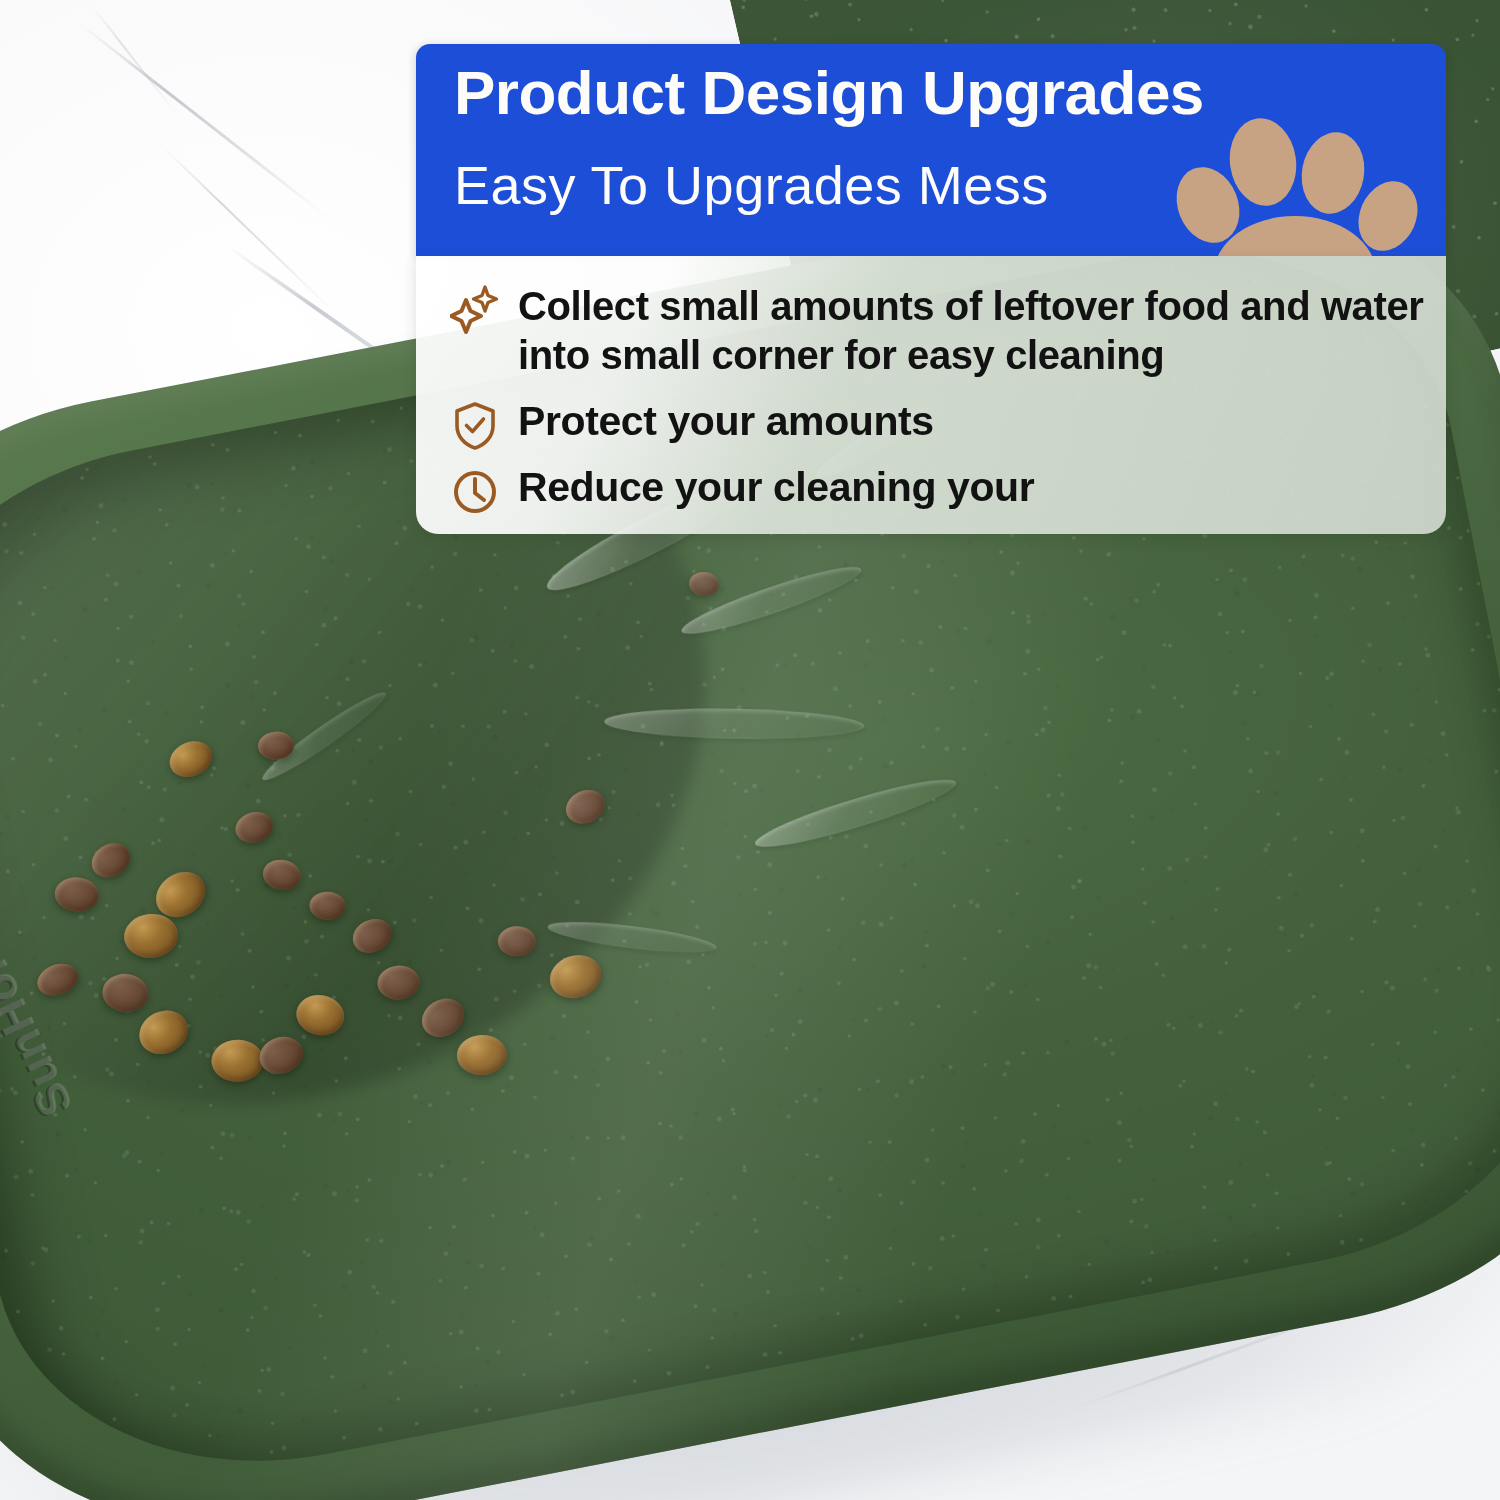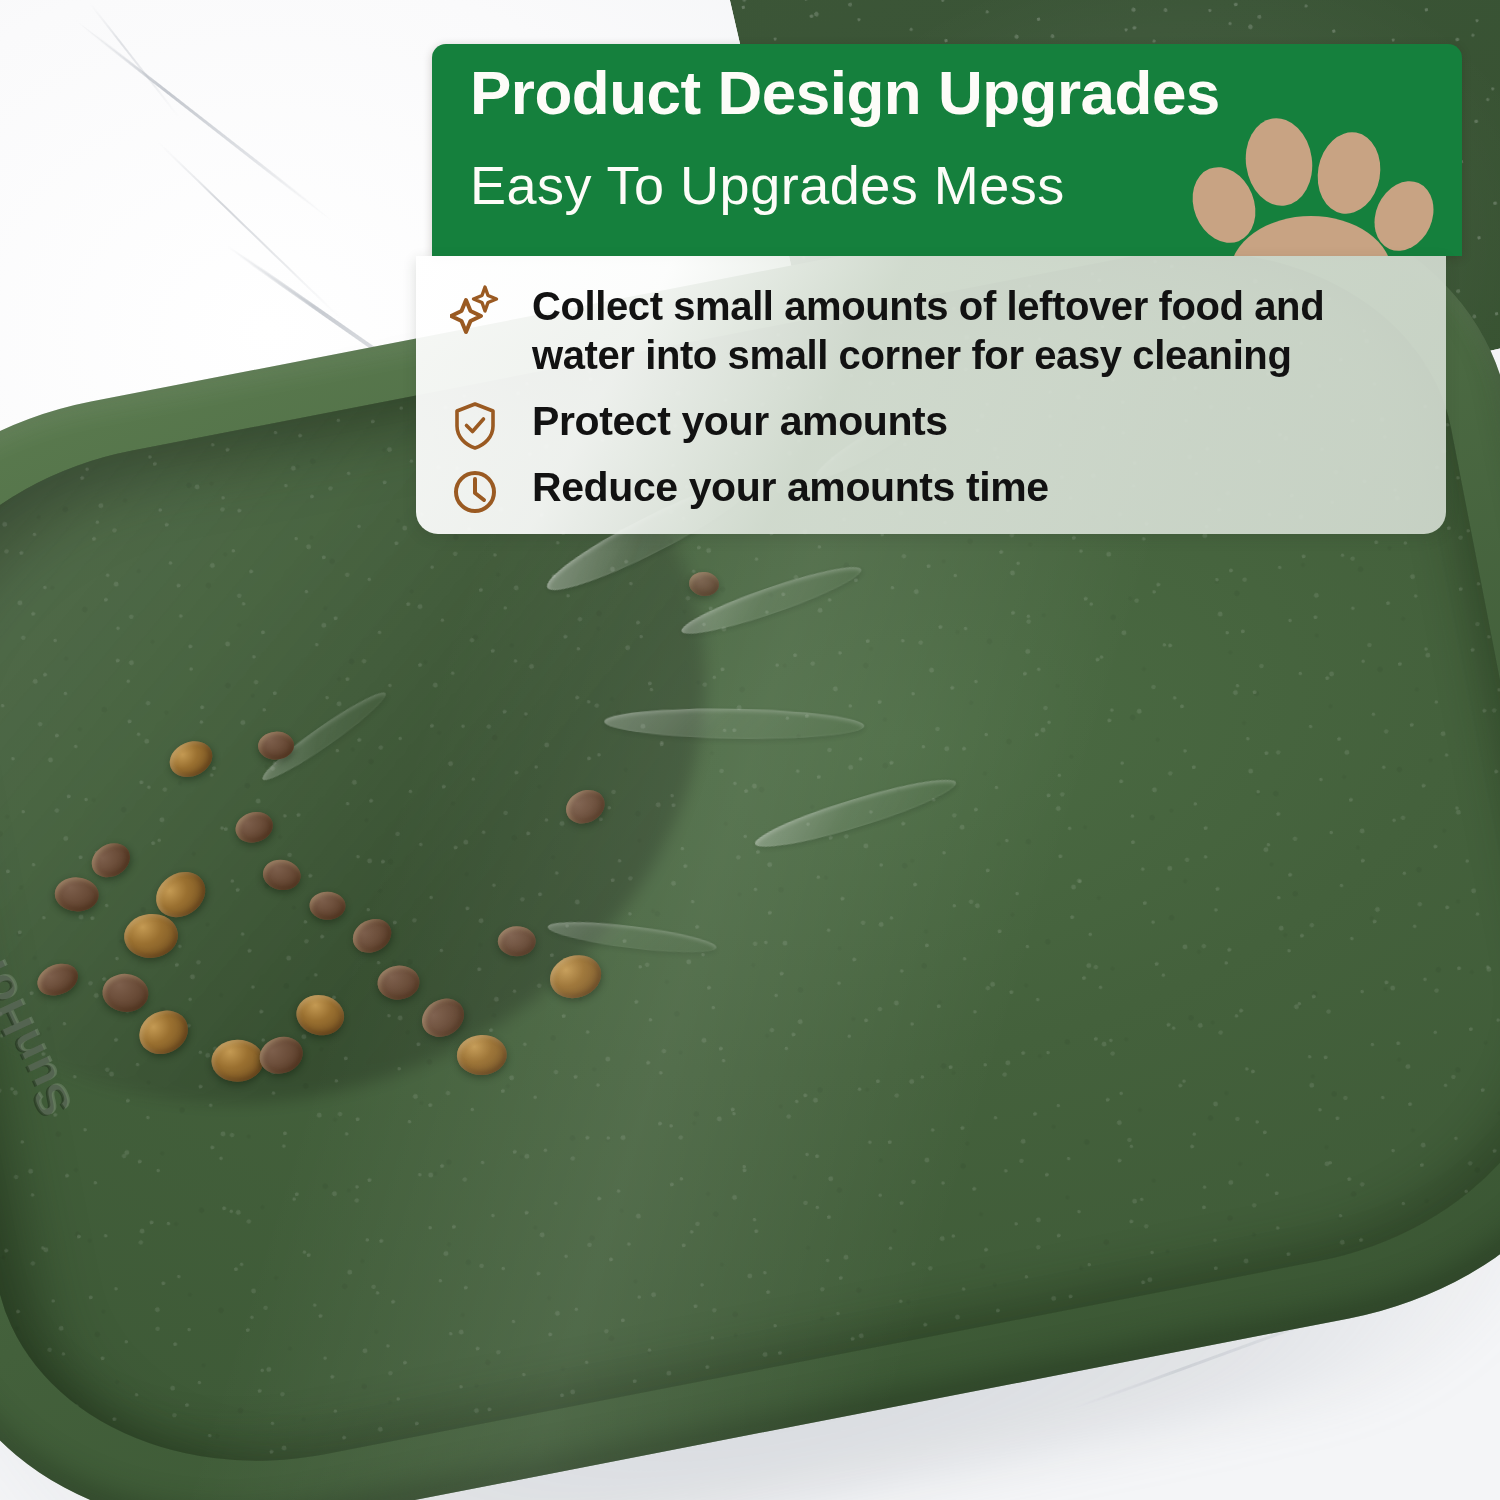--- a/index.html
+++ b/index.html
@@ -172,23 +172,23 @@
     letter-spacing: 1px;
     color: rgba(255,255,255,.055);
     text-shadow: 0 1.5px 0 rgba(255,255,255,.14), 0 -1.5px 0 rgba(0,0,0,.28);
     user-select: none;
     white-space: nowrap;
   }
 
   
   .banner {
     position: absolute;
-    left: 432px; top: 44px;
+    left: 416px; top: 44px;
     width: 1030px; height: 212px;
-    background: #15803d;
+    background: #1d4ed8;
     border-radius: 14px 14px 0 0;
     overflow: hidden;
     box-shadow: 0 2px 10px rgba(40,28,18,.22);
   }
   .paw { position: absolute; right: 22px; bottom: -42px; width: 250px; height: 210px; }
   .paw span {
     position: absolute;
     background: #c8a383;
     border-radius: 50%;
   }
@@ -231,21 +231,21 @@
     overflow: hidden;
   }
   .bullets {
     position: absolute;
     left: 34px; top: 26px;
     right: 18px;
   }
   .row {
     display: flex;
     align-items: flex-start;
-    gap: 32px;
+    gap: 18px;
     margin-bottom: 10px;
   }
   .row.r1 { margin-bottom: 16px; }
   .ico {
     flex: 0 0 auto;
     width: 50px; height: 52px;
     display: flex; align-items: center; justify-content: center;
     margin-top: 4px;
   }
   .row.r1 .ico { margin-top: 2px; }
@@ -358,19 +358,19 @@
         <span class="btext">Protect your amounts</span>
       </div>
 
       <div class="row r3">
         <span class="ico">
           <svg width="46" height="48" viewBox="0 0 46 48" fill="none">
             <circle cx="23" cy="24" r="19" stroke="#9A5A22" stroke-width="4" fill="none"></circle>
             <path d="M23 11 V25 L32 32" stroke="#9A5A22" stroke-width="4" stroke-linecap="round" stroke-linejoin="round" fill="none"></path>
           </svg>
         </span>
-        <span class="btext">Reduce your amounts time</span>
+        <span class="btext">Reduce your cleaning your</span>
       </div>
 
     </div>
   </div>
 
 </div>
 
 </body></html>

